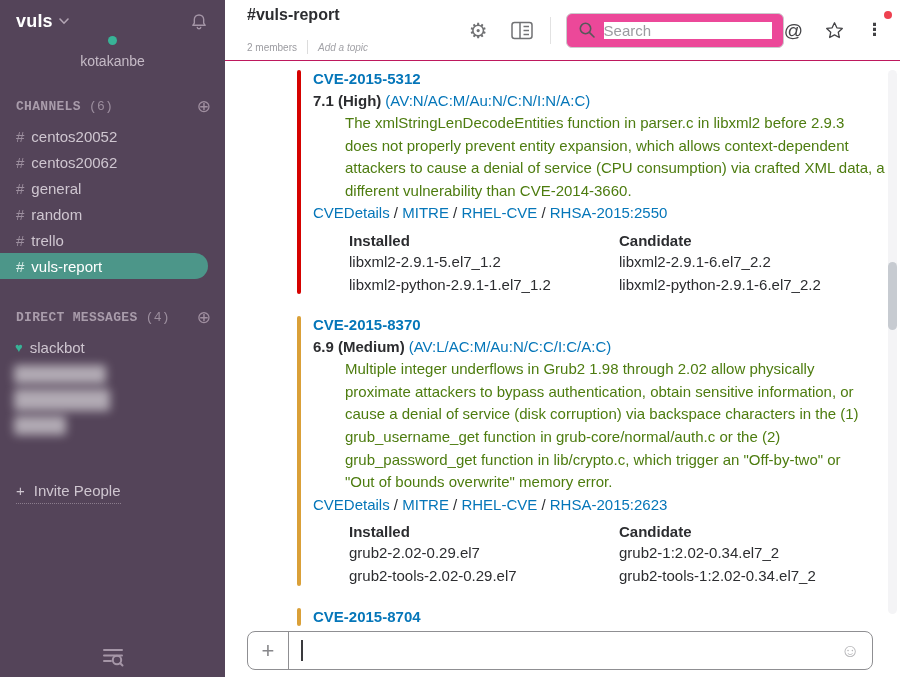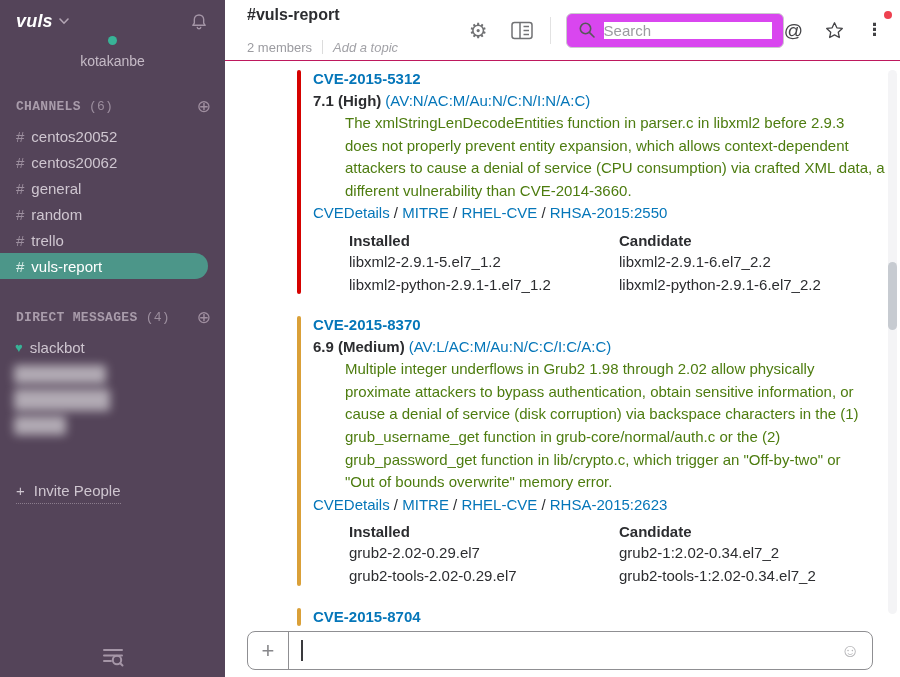--- a/index.html
+++ b/index.html
@@ -4,21 +4,21 @@
 <style>
   * { margin:0; padding:0; box-sizing:border-box; }
   html,body { width:900px; height:677px; overflow:hidden; background:#fff; }
   .app { position:relative; width:900px; height:677px; overflow:hidden;
          font-family:"Liberation Sans","DejaVu Sans",sans-serif; -webkit-font-smoothing:antialiased; }
 
   
   .sidebar { position:absolute; left:0; top:0; width:225px; height:100%;
              background:#544459; color:#cfc6d0; }
   .ws-row { display:flex; justify-content:space-between; align-items:flex-start; padding:11px 15px 0 16px; }
-  .ws-name-wrap { display:flex; align-items:center; gap:6px; cursor:pointer;font-style:italic; }
+  .ws-name-wrap { display:flex; align-items:center; gap:6px; cursor:pointer; }
   .ws-name { font-size:18px; font-weight:bold; color:#fff; letter-spacing:.2px; }
   .presence-row { display:flex; align-items:center; gap:8px; padding:3px 16px 0; font-size:14px; color:#c5bac6;flex-direction:column; }
   .presence-dot { width:9px; height:9px; border-radius:50%; background:#38b397; flex:0 0 auto; }
   .section-head { display:flex; justify-content:space-between; align-items:center; padding:0 14px 0 16px; margin-top:29px; }
   .sec-label { font-size:13px; font-weight:bold; color:#a99cab; letter-spacing:.3px;font-family:Liberation Mono, monospace; }
   .sec-count { font-weight:normal; color:#9c8e9e; }
   .add-circle { font-size:17px; color:#a08fa0; cursor:pointer; line-height:1; }
   .ch-list { margin-top:8px; }
   .ch-item { display:flex; align-items:center; height:26px; padding-left:16px; font-size:15px; color:#cfc6d0; cursor:pointer; }
   .ch-hash { color:#9d8f9f; margin-right:7px; }
@@ -36,29 +36,29 @@
   .invite { margin:42px 0 0 16px; display:inline-block; font-size:15px; color:#cfc6d0;
             border-bottom:1px dotted #8b7d8d; padding-bottom:4px; cursor:pointer; }
   .invite-plus { margin-right:9px; }
   .quick-switch { position:absolute; bottom:9px; left:50%; transform:translateX(-50%); cursor:pointer; }
 
   
   .main { position:absolute; left:225px; top:0; right:0; height:100%; background:#fff; }
   .hdr { height:61px; border-bottom:1px solid #be185d; display:flex; align-items:center; padding:0 15px 0 22px; }
   .hdr-left { width:232px; }
   .hdr-title { font-size:16px; font-weight:bold; color:#2c2d30; }
-  .hdr-sub { display:flex; align-items:center; gap:10px; font-size:13px; color:#9b9ba0; margin-top:16px; }
+  .hdr-sub { display:flex; align-items:center; gap:10px; font-size:10px; color:#9b9ba0; margin-top:16px; }
   .hdr-sub-div { width:1px; height:14px; background:#dcdcdc; }
   .topic { font-style:italic; color:#a2a2a7; cursor:pointer; }
   .hdr-icons { display:flex; align-items:center; gap:23px; color:#717274; }
   .hdr-icon { cursor:pointer; display:flex; align-items:center; }
   .gear-glyph { font-size:21px; color:#717274; line-height:1; }
   .hdr-divider { width:1px; height:27px; background:#e2e2e2; margin:0 15px 0 17px; }
   .search-box { width:227px; height:35px; border:1px solid #cbcbcd; border-radius:6px;
-                display:flex; align-items:center; gap:8px; padding:0 11px; background:#d946ef; }
+                display:flex; align-items:center; gap:8px; padding:0 11px; background:#ec4899; }
   .search-box input { border:none; outline:none; width:100%; font-size:15px;
                       font-family:"Liberation Sans",sans-serif; color:#2c2d30; }
   .search-box input::placeholder { color:#9b9ba0; }
   .right-icons { margin-left:auto; display:flex; align-items:center; gap:21px; color:#434346; }
   .at-glyph { font-size:19px; line-height:1; cursor:pointer; }
   .dots-wrap { position:relative; cursor:pointer; padding-right:2px; }
   .dots-glyph { font-size:17px; font-weight:bold; line-height:1; }
   .red-dot { position:absolute; top:-10px; right:-7px; width:8px; height:8px; border-radius:50%; background:#ee4150; }
 
   

